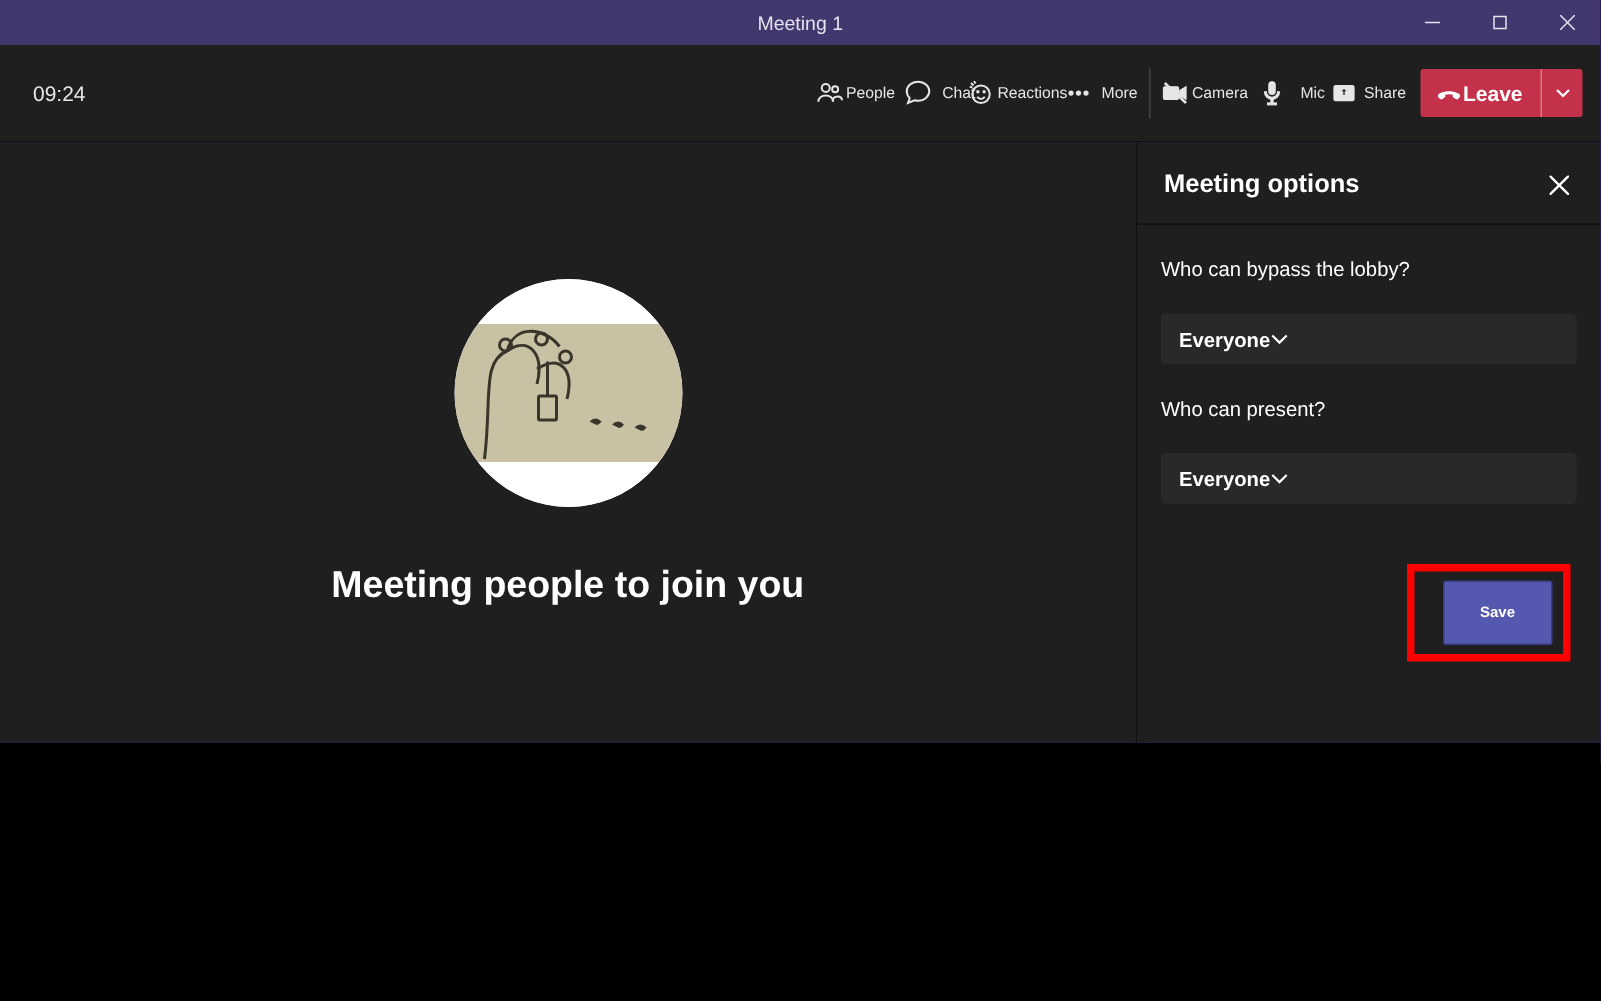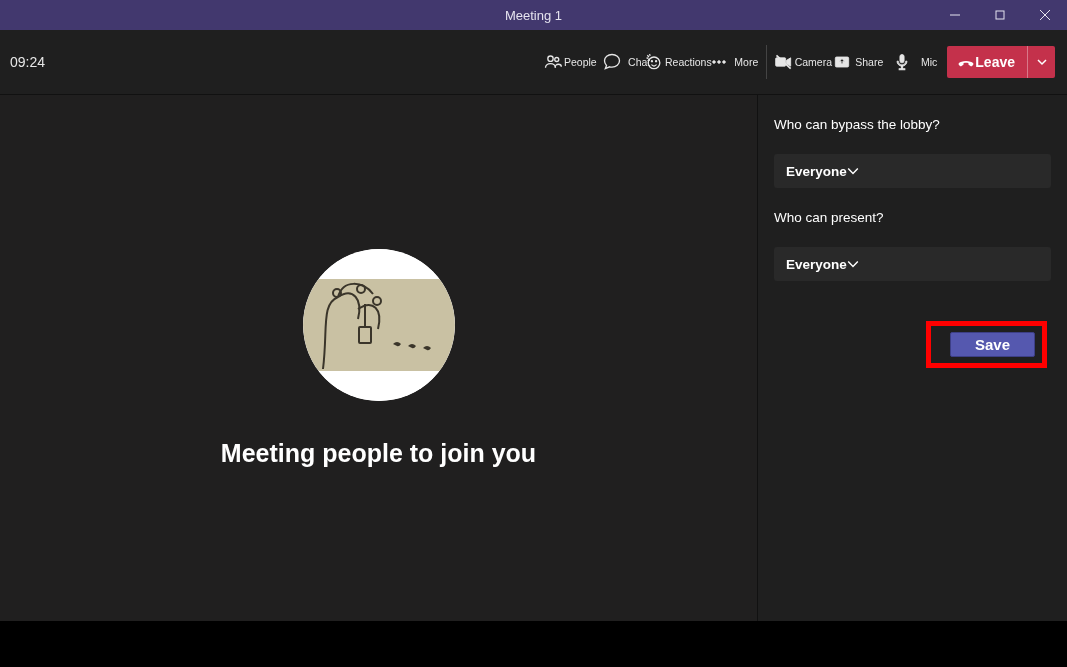--- a/index.html
+++ b/index.html
@@ -1,24 +1,24 @@
 <!DOCTYPE html>
 <html><head>
 <meta charset="utf-8">
 <style>
   * { box-sizing: border-box; margin: 0; padding: 0; }
   html, body { width: 1067px; height: 667px; overflow: hidden; font-family: "Segoe UI", Arial, sans-serif; background: #000; }
-  .app { width: 1067px; height: 621px; background: #6d28d9; display: flex; flex-direction: column; }
+  .app { width: 1067px; height: 495px; background: #6d28d9; display: flex; flex-direction: column; }
   .titlebar { height: 30px; background: #42386e; display: flex; align-items: center; justify-content: center; position: relative; }
   .titlebar .title { color: #e5e3ef; font-size: 13px; font-weight: 400; }
   .titlebar .win-controls { position: absolute; right: 0; top: 0; height: 30px; display: flex; }
   .win-btn { width: 45px; height: 30px; display: flex; align-items: center; justify-content: center; color: #e5e3ef; }
   .win-btn svg { width: 10px; height: 10px; }
   .toolbar { height: 65px; background: #1f1f1f; display: flex; align-items: center; border-bottom: 1px solid #111; }
-  .time { color: #e7e7e7; font-size: 14px; margin-left: 10px; flex: 0 0 auto; }
+  .time { color: #e7e7e7; font-size: 14px; margin-left: 22px; flex: 0 0 auto; }
   .spacer { flex: 1 1 auto; }
   .tool-group { display: flex; align-items: center; height: 100%; }
   .tool-item { width: 54px; height: 65px; display: flex; flex-direction: row; align-items: center; justify-content: center; color: #e6e6e6; cursor: pointer; }
   .tool-item .ico { width: 54px; height: 26px; display: flex; align-items: center; justify-content: center; }
   .tool-item .lbl { font-size: 10.5px; margin-top: 0; color: #e6e6e6; }
   .tool-item svg { fill: #e6e6e6; stroke: #e6e6e6; }
   .vsep { width: 1px; height: 34px; background: #444; margin: 0 8px; }
   .leave-wrap { display: flex; align-items: center; margin-left: 10px; margin-right: 12px; }
   .leave { background: #c4314b; color: #fff; height: 32px; display: flex; align-items: center; border-radius: 2px; font-size: 14px; font-weight: 600; overflow: hidden; }
   .leave-main { display: flex; align-items: center; padding: 0 12px 0 10px; gap: 0; }
@@ -32,21 +32,21 @@
   .panel { width: 310px; background: #1f1f1f; border-left: 1px solid #111; display: flex; flex-direction: column; padding: 0; }
   .panel-header { display: flex; align-items: center; justify-content: space-between; padding: 18px 18px 16px 18px; border-bottom: 1px solid #111; }
   .panel-title { color: #fff; font-size: 17px; font-weight: 700; }
   .panel-close { width: 20px; height: 20px; display: flex; align-items: center; justify-content: center; color: #fff; cursor: pointer; }
   .panel-body { padding: 22px 16px; display: flex; flex-direction: column; gap: 22px; }
   .opt-label { color: #fff; font-size: 13.5px; font-weight: 400; }
   .select { background: #292929; color: #fff; height: 34px; border-radius: 3px; display: flex; align-items: center; justify-content: flex-start; padding: 0 12px; font-size: 13.5px; font-weight: 600; cursor: pointer; }
   .select svg { stroke: #fff; }
   .save-wrap { margin-top: 18px; display: flex; justify-content: flex-end; padding-right: 4px; }
   .save-highlight { border: 5px solid #ff0000; padding: 6px 7px; display: inline-block; }
-  .save-btn { background: #5558af; color: #fff; font-size: 15px; font-weight: 600; padding: 3px 24px; border: 1px solid #3d3f86; border-radius: 2px; cursor: pointer; margin-left: 12px; }
+  .save-btn { background: #5558af; color: #fff; font-size: 10px; font-weight: 600; padding: 15px 24px; border: 1px solid #3d3f86; border-radius: 2px; cursor: pointer; margin-left: 12px; }
 </style>
 </head>
 <body>
 
 <div class="app">
 
   <div class="titlebar">
     <div class="title">Meeting 1</div>
     <div class="win-controls">
       <div class="win-btn">
@@ -136,42 +136,42 @@
               <line x1="3" y1="4" x2="20" y2="20" stroke="#e6e6e6" stroke-width="2"></line>
             </svg>
         </div>
         <div class="lbl">Camera</div>
       </div>
 
       <div class="tool-item">
         <div class="ico">
           <svg width="20" height="20" viewBox="0 0 24 24">
               <g fill="#e6e6e6">
-                <rect x="4" y="6" width="16" height="12" rx="1.5"></rect>
-              </g>
-              <g fill="#1f1f1f">
-                <path d="M12 8l-3 3h2v3h2v-3h2z"></path>
-              </g>
-            </svg>
-        </div>
-        <div class="lbl">Share</div>
-      </div>
-
-      <div class="tool-item">
-        <div class="ico">
-          <svg width="20" height="20" viewBox="0 0 24 24">
-              <g fill="#e6e6e6">
                 <rect x="9.5" y="3" width="5" height="10" rx="2.5"></rect>
                 <path d="M6 11a6 6 0 0 0 12 0h-1.5a4.5 4.5 0 0 1-9 0H6z"></path>
                 <rect x="11.2" y="17" width="1.6" height="3"></rect>
                 <rect x="8.5" y="20" width="7" height="1.4"></rect>
               </g>
             </svg>
         </div>
         <div class="lbl">Mic</div>
+      </div>
+
+      <div class="tool-item">
+        <div class="ico">
+          <svg width="20" height="20" viewBox="0 0 24 24">
+              <g fill="#e6e6e6">
+                <rect x="4" y="6" width="16" height="12" rx="1.5"></rect>
+              </g>
+              <g fill="#1f1f1f">
+                <path d="M12 8l-3 3h2v3h2v-3h2z"></path>
+              </g>
+            </svg>
+        </div>
+        <div class="lbl">Share</div>
       </div>
 
       <div class="leave-wrap">
         <div class="leave">
           <div class="leave-main">
             <svg width="18" height="18" viewBox="0 0 24 24">
                 <path fill="#fff" d="M21.3 13.2c-1.1-1.1-5.1-2.7-9.3-2.7s-8.2 1.6-9.3 2.7c-.8.8-.8 2 0 2.8l1.2 1.2c.6.6 1.5.7 2.2.2l1.9-1.3c.5-.3.8-.9.7-1.5l-.1-1c1-.3 2.2-.5 3.4-.5s2.4.2 3.4.5l-.1 1c-.1.6.2 1.2.7 1.5l1.9 1.3c.7.5 1.6.4 2.2-.2l1.2-1.2c.8-.8.8-2 0-2.8z"></path>
               </svg>
             <span>Leave</span>
           </div>
@@ -216,20 +216,29 @@
               <path d="M105 97 q4 -4 8 0 q-2 3 -4 2 z"></path>
               <path d="M120 99 q4 -4 8 0 q-2 3 -4 2 z"></path>
             </g>
           </g>
         </svg>
       </div>
       <div class="invite-text">Meeting people to join you</div>
     </div>
 
     <div class="panel">
+      <div class="panel-header">
+        <div class="panel-title">Meeting options</div>
+        <div class="panel-close">
+          <svg width="13" height="13" viewBox="0 0 10 10">
+              <line x1="0" y1="0" x2="10" y2="10" stroke="#fff" stroke-width="1.2"></line>
+              <line x1="10" y1="0" x2="0" y2="10" stroke="#fff" stroke-width="1.2"></line>
+            </svg>
+        </div>
+      </div>
       <div class="panel-body">
 
         <div class="opt-label">Who can bypass the lobby?</div>
         <div class="select">
           <span>Everyone</span>
           <svg width="12" height="12" viewBox="0 0 10 10">
               <polyline points="1,3 5,7 9,3" fill="none" stroke="#fff" stroke-width="1.2"></polyline>
             </svg>
         </div>
 

